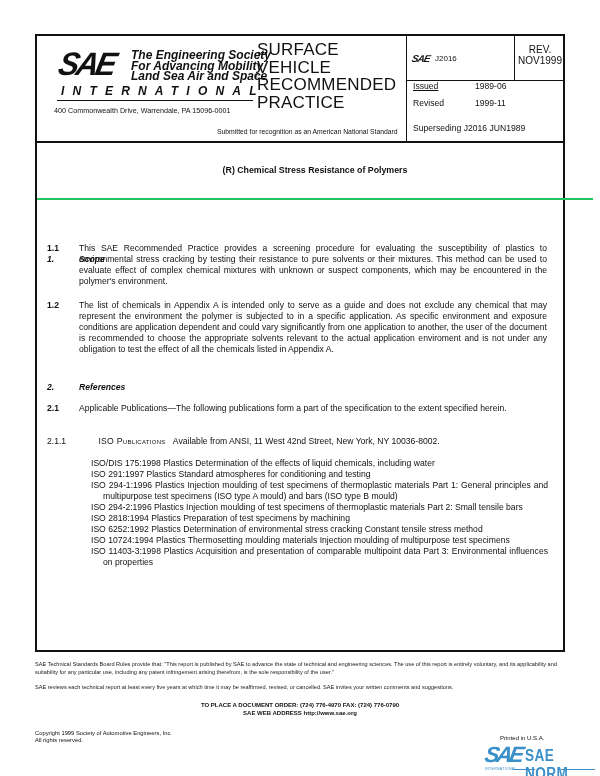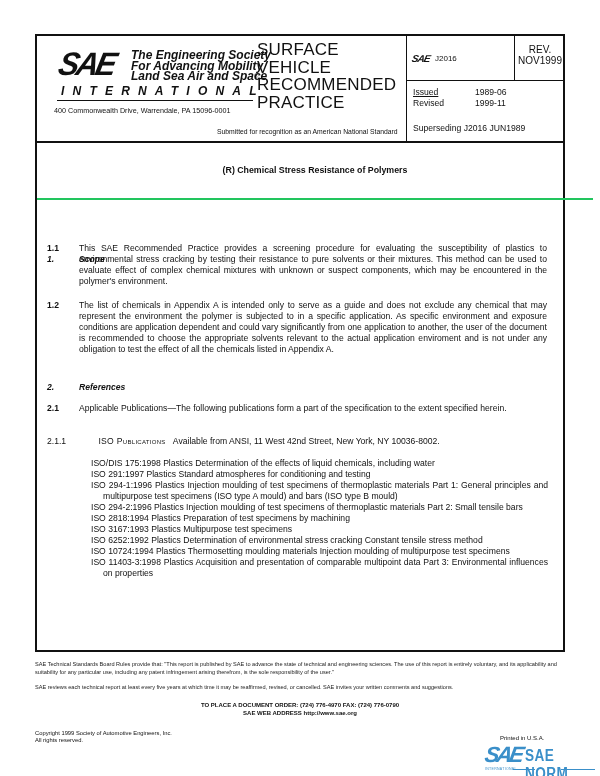--- a/index.html
+++ b/index.html
@@ -99,21 +99,21 @@
           <span class="docnum">J2016</span>
         </div>
         <div class="r-top-right">
           <div class="rev">
             <div>REV.</div>
             <div>NOV1999</div>
           </div>
         </div>
       </div>
       <div class="r-bot">
-        <div class="kv" style="top:6px;text-decoration:underline;">
+        <div class="kv" style="top:0;text-decoration:underline;">
           <span>Issued</span>
           <span class="v">1989-06</span>
         </div>
         <div class="kv" style="top:17px;">
           <span>Revised</span>
           <span class="v">1999-11</span>
         </div>
         <div class="supersede">Superseding J2016 JUN1989</div>
       </div>
     </div>
@@ -151,21 +151,20 @@
       <span class="pn">2.1.1</span>
       <span class="sc">ISO Publications</span>&nbsp;&nbsp;&nbsp;<span>Available from ANSI, 11 West 42nd Street, New York, NY 10036-8002.</span>
     </div>
 
     <div class="refs" style="top:258px;">
       <p class="ref">ISO/DIS 175:1998   Plastics   Determination of the effects of liquid chemicals, including water</p>
       <p class="ref">ISO 291:1997   Plastics   Standard atmospheres for conditioning and testing</p>
       <p class="ref">ISO 294-1:1996   Plastics   Injection moulding of test specimens of thermoplastic materials   Part 1: General principles and multipurpose test specimens (ISO type A mould) and bars (ISO type B mould)</p>
       <p class="ref">ISO 294-2:1996   Plastics   Injection moulding of test specimens of thermoplastic materials   Part 2: Small tensile bars</p>
       <p class="ref">ISO 2818:1994   Plastics   Preparation of test specimens by machining</p>
-      <p class="ref">ISO 3167:1993   Plastics   Multipurpose test specimens</p>
       <p class="ref">ISO 6252:1992   Plastics   Determination of environmental stress cracking   Constant tensile stress method</p>
       <p class="ref">ISO 10724:1994   Plastics   Thermosetting moulding materials   Injection moulding of multipurpose test specimens</p>
       <p class="ref">ISO 11403-3:1998   Plastics   Acquisition and presentation of comparable multipoint data   Part 3: Environmental influences on properties</p>
     </div>
   </div>
 </div>
 
 <div class="foot" style="top:661px;">SAE Technical Standards Board Rules provide that: "This report is published by SAE to advance the state of technical and engineering sciences. The use of this report is entirely voluntary, and its applicability and suitability for any particular use, including any patent infringement arising therefrom, is the sole responsibility of the user."</div>
 <div class="foot" style="top:684px;">SAE reviews each technical report at least every five years at which time it may be reaffirmed, revised, or cancelled. SAE invites your written comments and suggestions.</div>
 <div class="order" style="top:702px;">TO PLACE A DOCUMENT ORDER: (724) 776-4970 FAX: (724) 776-0790</div>

